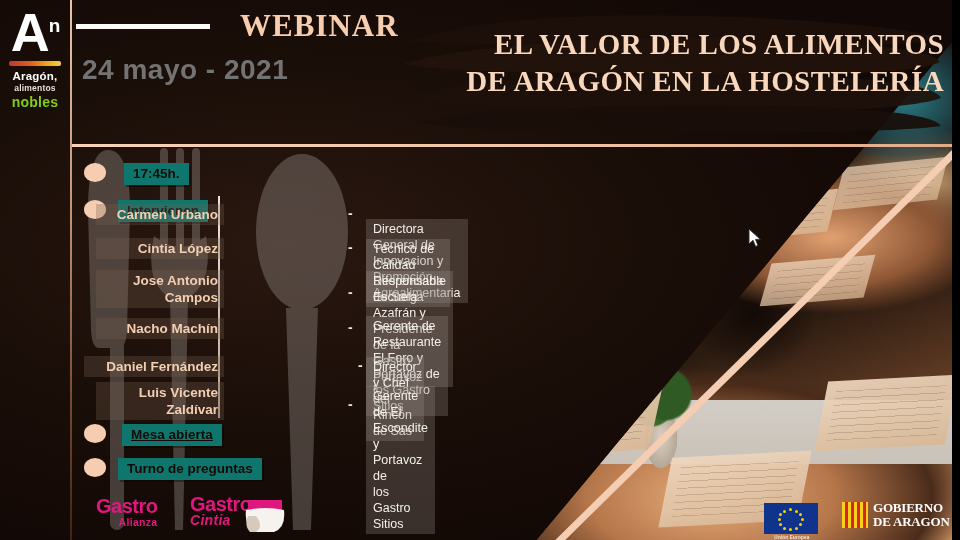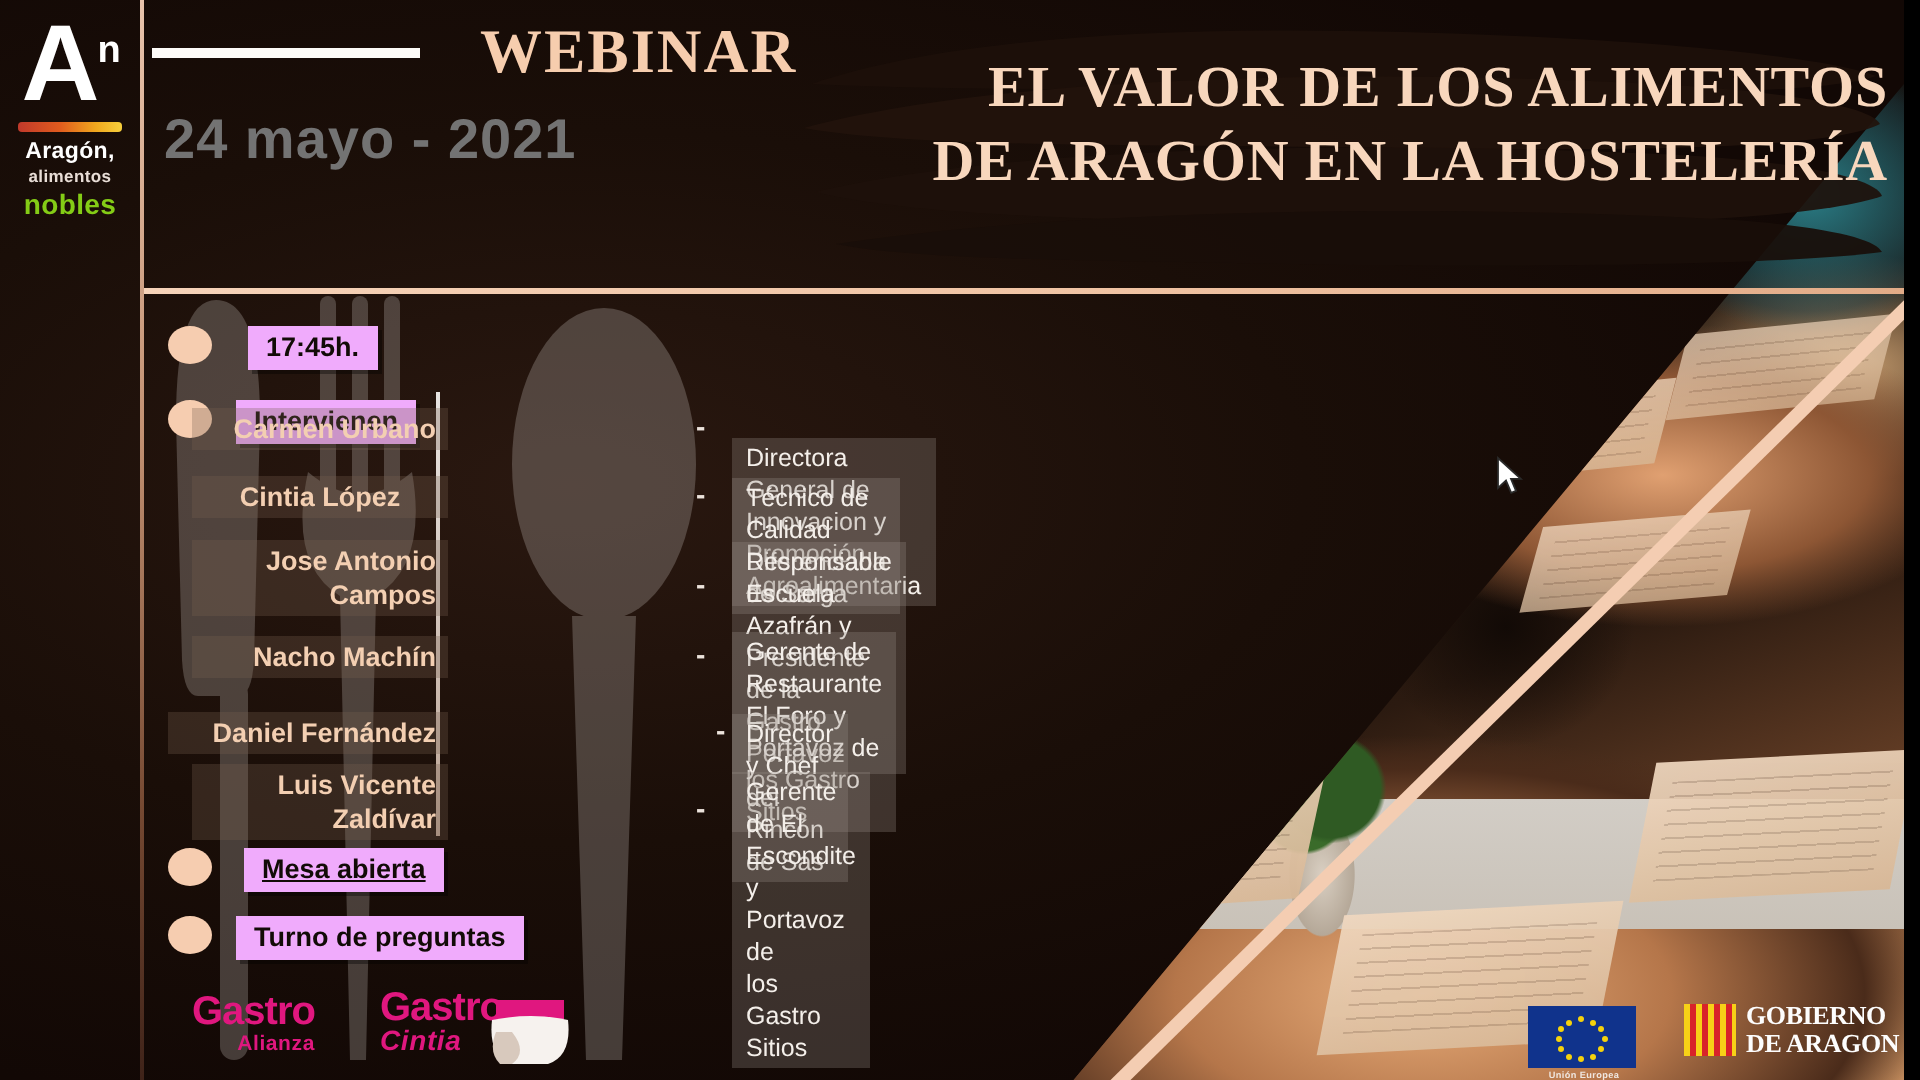--- a/index.html
+++ b/index.html
@@ -124,21 +124,21 @@
     letter-spacing:.4px;color:#f8d7bd;text-align:right;
   }
   .title .l2{display:block;}
 
   
   .bullet{
     position:absolute;width:22px;height:19px;border-radius:50%;
     background:#f6cdb0;
   }
   .chip{
-    position:absolute;background:#f0abfc;color:#120b07;
+    position:absolute;background:#0f766e;color:#120b07;
     font-weight:bold;font-size:13.5px;padding:3px 9px 4px;
     white-space:nowrap;box-shadow:2px 2px 0 rgba(0,0,0,.35);
   }
 
   .speaker-rule{position:absolute;left:218px;top:196px;width:2px;height:222px;
      background:linear-gradient(180deg,#fdfbf9,#cdb4a3);opacity:.9;}
 
   .sp-row{position:absolute;left:224px;}
   .sp-name{
     position:absolute;right:0;top:0;
@@ -257,21 +257,21 @@
 
   <div class="speaker-rule"></div>
 
   <div class="sp-row" style="top:204px;">
     <div class="sp-name" style="width:116px;">Carmen Urbano</div>
     <div class="sp-dash" style="left:124px;top:1px;">-</div>
     <div class="sp-role" style="left:142px;top:15px;">Directora General de Innovacion y Promoción Agroalimentaria</div>
   </div>
 
   <div class="sp-row" style="top:238px;">
-    <div class="sp-name" style="width:116px;text-align:center;">Cintia López</div>
+    <div class="sp-name" style="width:116px;">Cintia López</div>
     <div class="sp-dash" style="left:124px;top:1px;">-</div>
     <div class="sp-role" style="left:142px;top:1px;">Técnico de Calidad Diferenciada de Sarga</div>
   </div>
 
   <div class="sp-row" style="top:270px;">
     <div class="sp-name" style="width:116px;">Jose Antonio
 Campos</div>
     <div class="sp-dash" style="left:124px;top:14px;">-</div>
     <div class="sp-role" style="left:142px;top:1px;">Responsable Escuela Azafrán y Presidente de la
 Gastro Portavoz</div>

